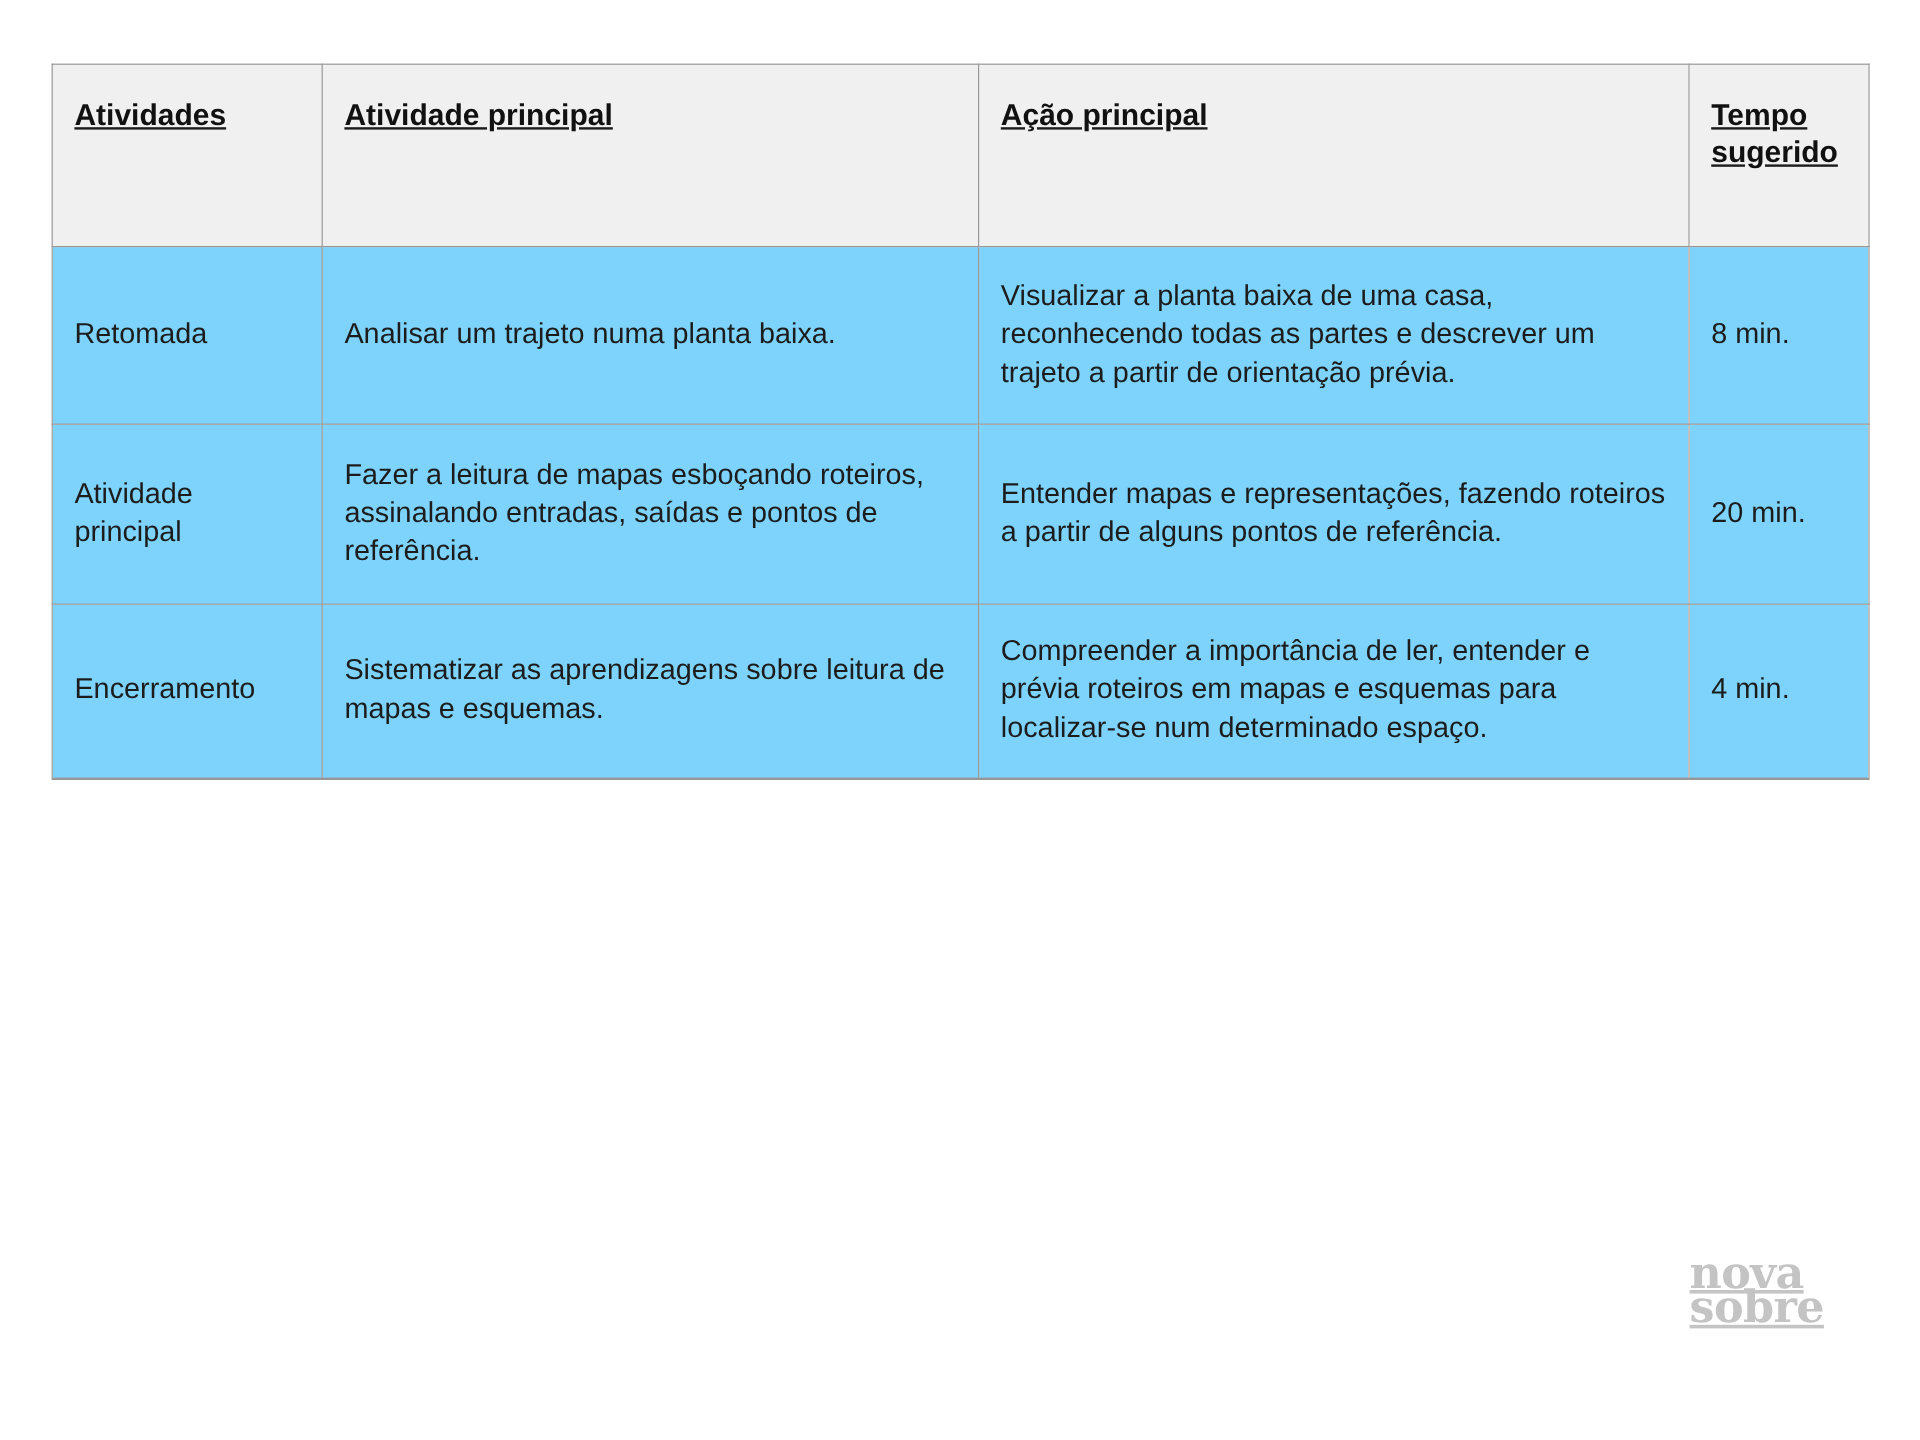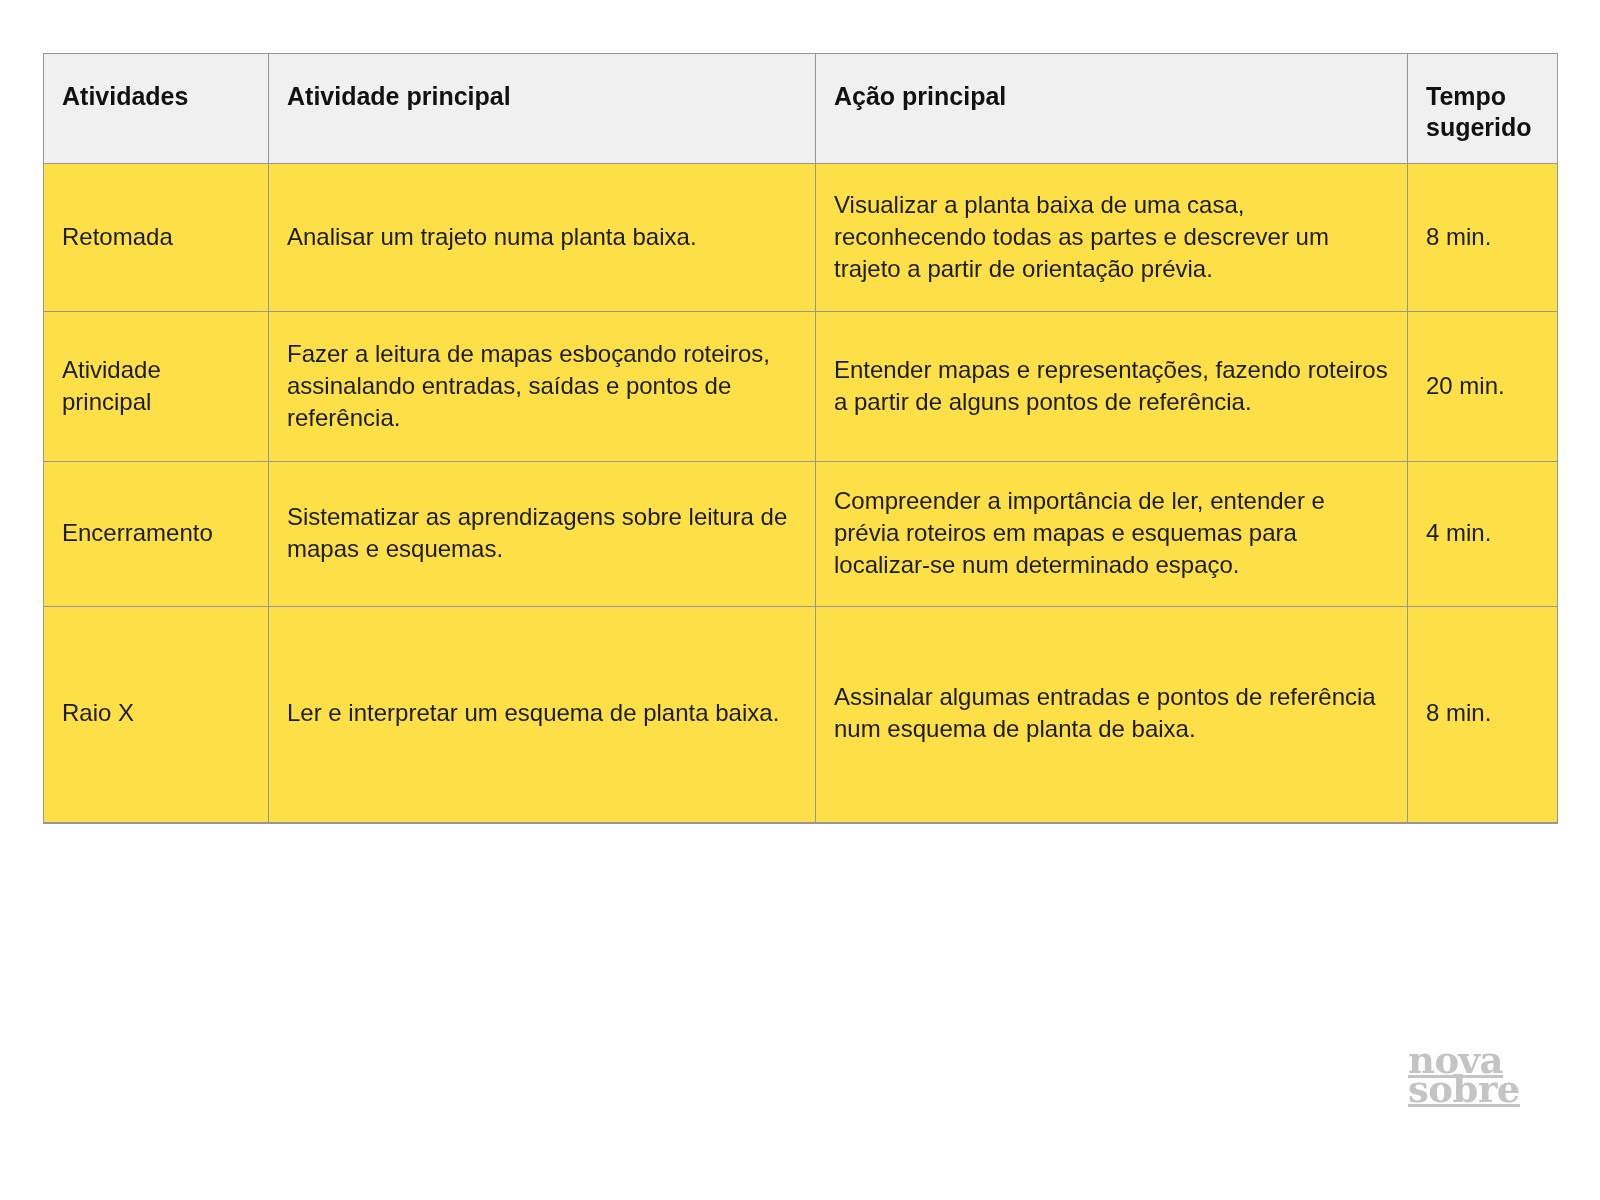--- a/index.html
+++ b/index.html
@@ -26,32 +26,32 @@
     table-layout:fixed;
     border:1px solid var(--border-color);
     border-bottom-width:2px;
   }
   .lesson-table th,
   .lesson-table td{
     border:1px solid var(--border-color);
     text-align:left;
     overflow:hidden;
   }
-  .lesson-table thead tr{height:110px;}
+  .lesson-table thead tr{height:152px;text-decoration:underline;}
   .lesson-table th{
     background:var(--header-bg);
     font-size:25px;
     font-weight:bold;
     vertical-align:top;
     padding:27px 16px 10px 18px;
     line-height:31px;
     color:#111111;
   }
   .lesson-table td{
-    background:#fde047;
+    background:#7dd3fc;
     font-size:24px;
     line-height:32px;
     vertical-align:middle;
     padding:12px 16px 14px 18px;
   }
   .col-atividade{width:225px;}
   .col-objetivo{width:547px;}
   .col-acao{width:592px;}
   .col-tempo{width:150px;}
   .row-0{height:148px;}
@@ -102,25 +102,19 @@
         <td>Fazer a leitura de mapas esboçando roteiros, assinalando entradas, saídas e pontos de referência.</td>
         <td>Entender mapas e representações, fazendo roteiros a partir de alguns pontos de referência.</td>
         <td>20 min.</td>
       </tr>
       <tr class="row-3">
         <td>Encerramento</td>
         <td>Sistematizar as aprendizagens sobre leitura de mapas e esquemas.</td>
         <td>Compreender a importância de ler, entender e prévia roteiros em mapas e esquemas para localizar-se num determinado espaço.</td>
         <td>4 min.</td>
       </tr>
-      <tr class="row-4">
-        <td>Raio X</td>
-        <td>Ler e interpretar um esquema de planta baixa.</td>
-        <td>Assinalar algumas entradas e pontos de referência num esquema de planta de baixa.</td>
-        <td>8 min.</td>
-      </tr>
     </tbody>
 </table>
 
 <div class="logo">
   <div>nova</div>
   <div>sobre</div>
 </div>
 
 </body></html>

